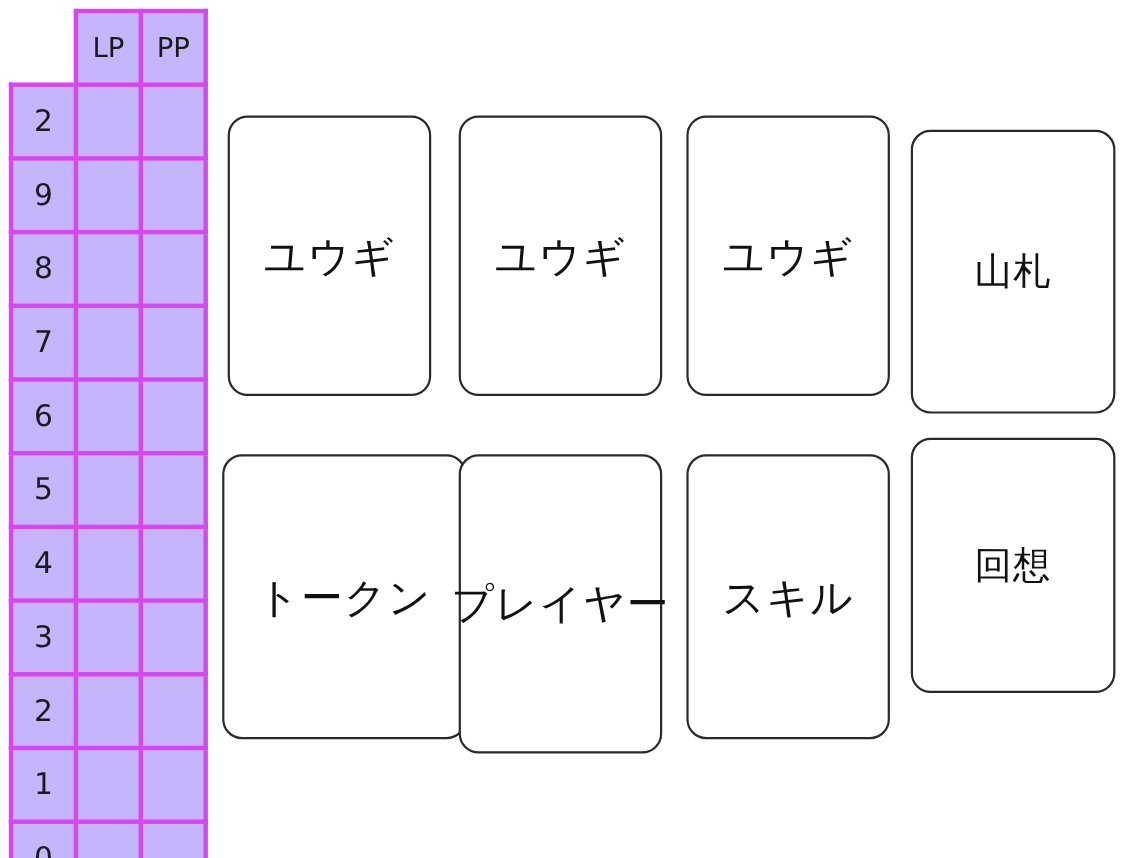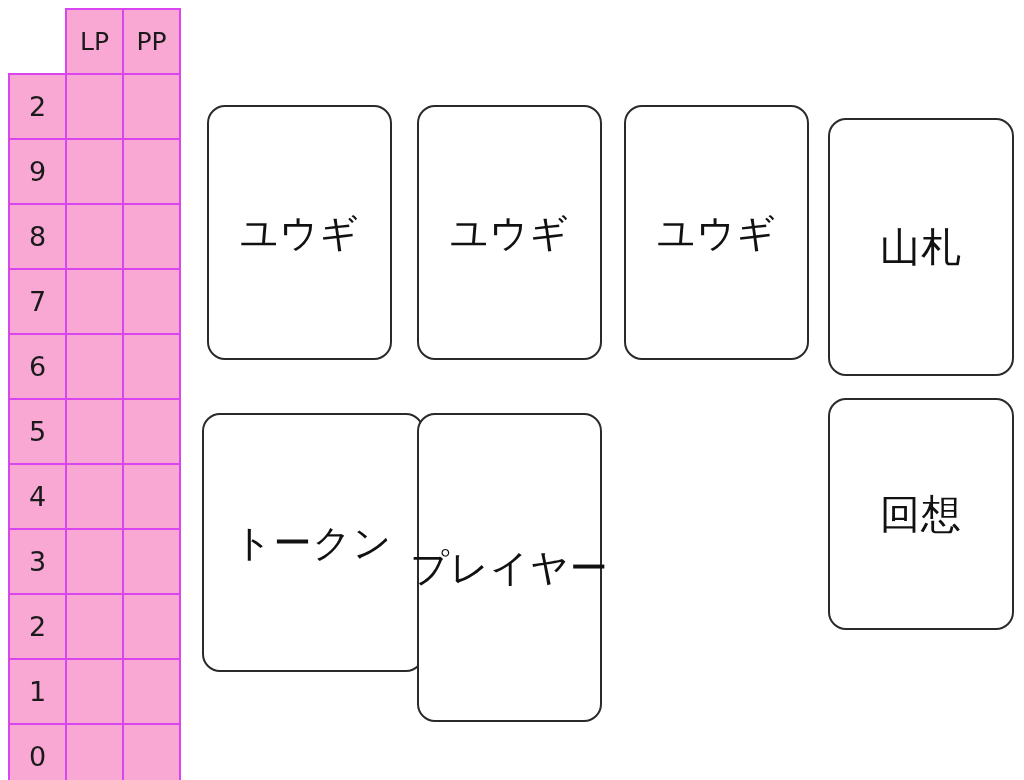--- a/index.html
+++ b/index.html
@@ -23,32 +23,32 @@
   
   #score-table {
     position: absolute;
     left: 8px;
     top: 8px;
     border-collapse: collapse;
     table-layout: fixed;
   }
   #score-table td,
   #score-table th {
-    border: 2px solid #d946ef;
+    border: 4px solid #d946ef;
     padding: 0;
     margin: 0;
     width: 55px;
     height: 63px;
     text-align: center;
     vertical-align: middle;
     font-weight: normal;
     font-size: 25px;
     line-height: 1;
     color: #1a1a1a;
-    background: #f9a8d4;
+    background: #c4b5fd;
   }
   #score-table td.corner,
   #score-table th.corner {
     border: none;
     background: transparent;
     height: 63px;
   }
   #score-table th.col-head {
     font-size: 25px;
   }
@@ -71,21 +71,21 @@
     justify-content: center;
   }
   .card-label {
     font-size: 38px;
     letter-spacing: 1px;
     color: #111111;
     white-space: nowrap;
     line-height: 1;
   }
   .card.narrow .card-label {
-    font-size: 40px;
+    font-size: 34px;
   }
 </style>
 </head>
 <body>
 
 <div id="board">
 
   <table id="score-table">
     <thead>
       <tr>
@@ -166,22 +166,25 @@
   </div>
 
   <div class="card narrow" style="left:828px; top:118px; width:186px; height:258px;">
     <span class="card-label">山札</span>
   </div>
 
   <div class="card" style="left:202px; top:413px; width:222px; height:259px;">
     <span class="card-label">トークン</span>
   </div>
 
-  <div class="card" style="left:417px; top:413px; width:185px; height:309px;">
+  <div class="card" style="left:417px; top:413px; width:185px; height:272px;">
     <span class="card-label">プレイヤー</span>
   </div>
 
+  <div class="card" style="left:624px; top:413px; width:185px; height:259px;">
+    <span class="card-label">スキル</span>
+  </div>
 
   <div class="card narrow" style="left:828px; top:398px; width:186px; height:232px;">
     <span class="card-label">回想</span>
   </div>
 
 </div>
 
 </body></html>

